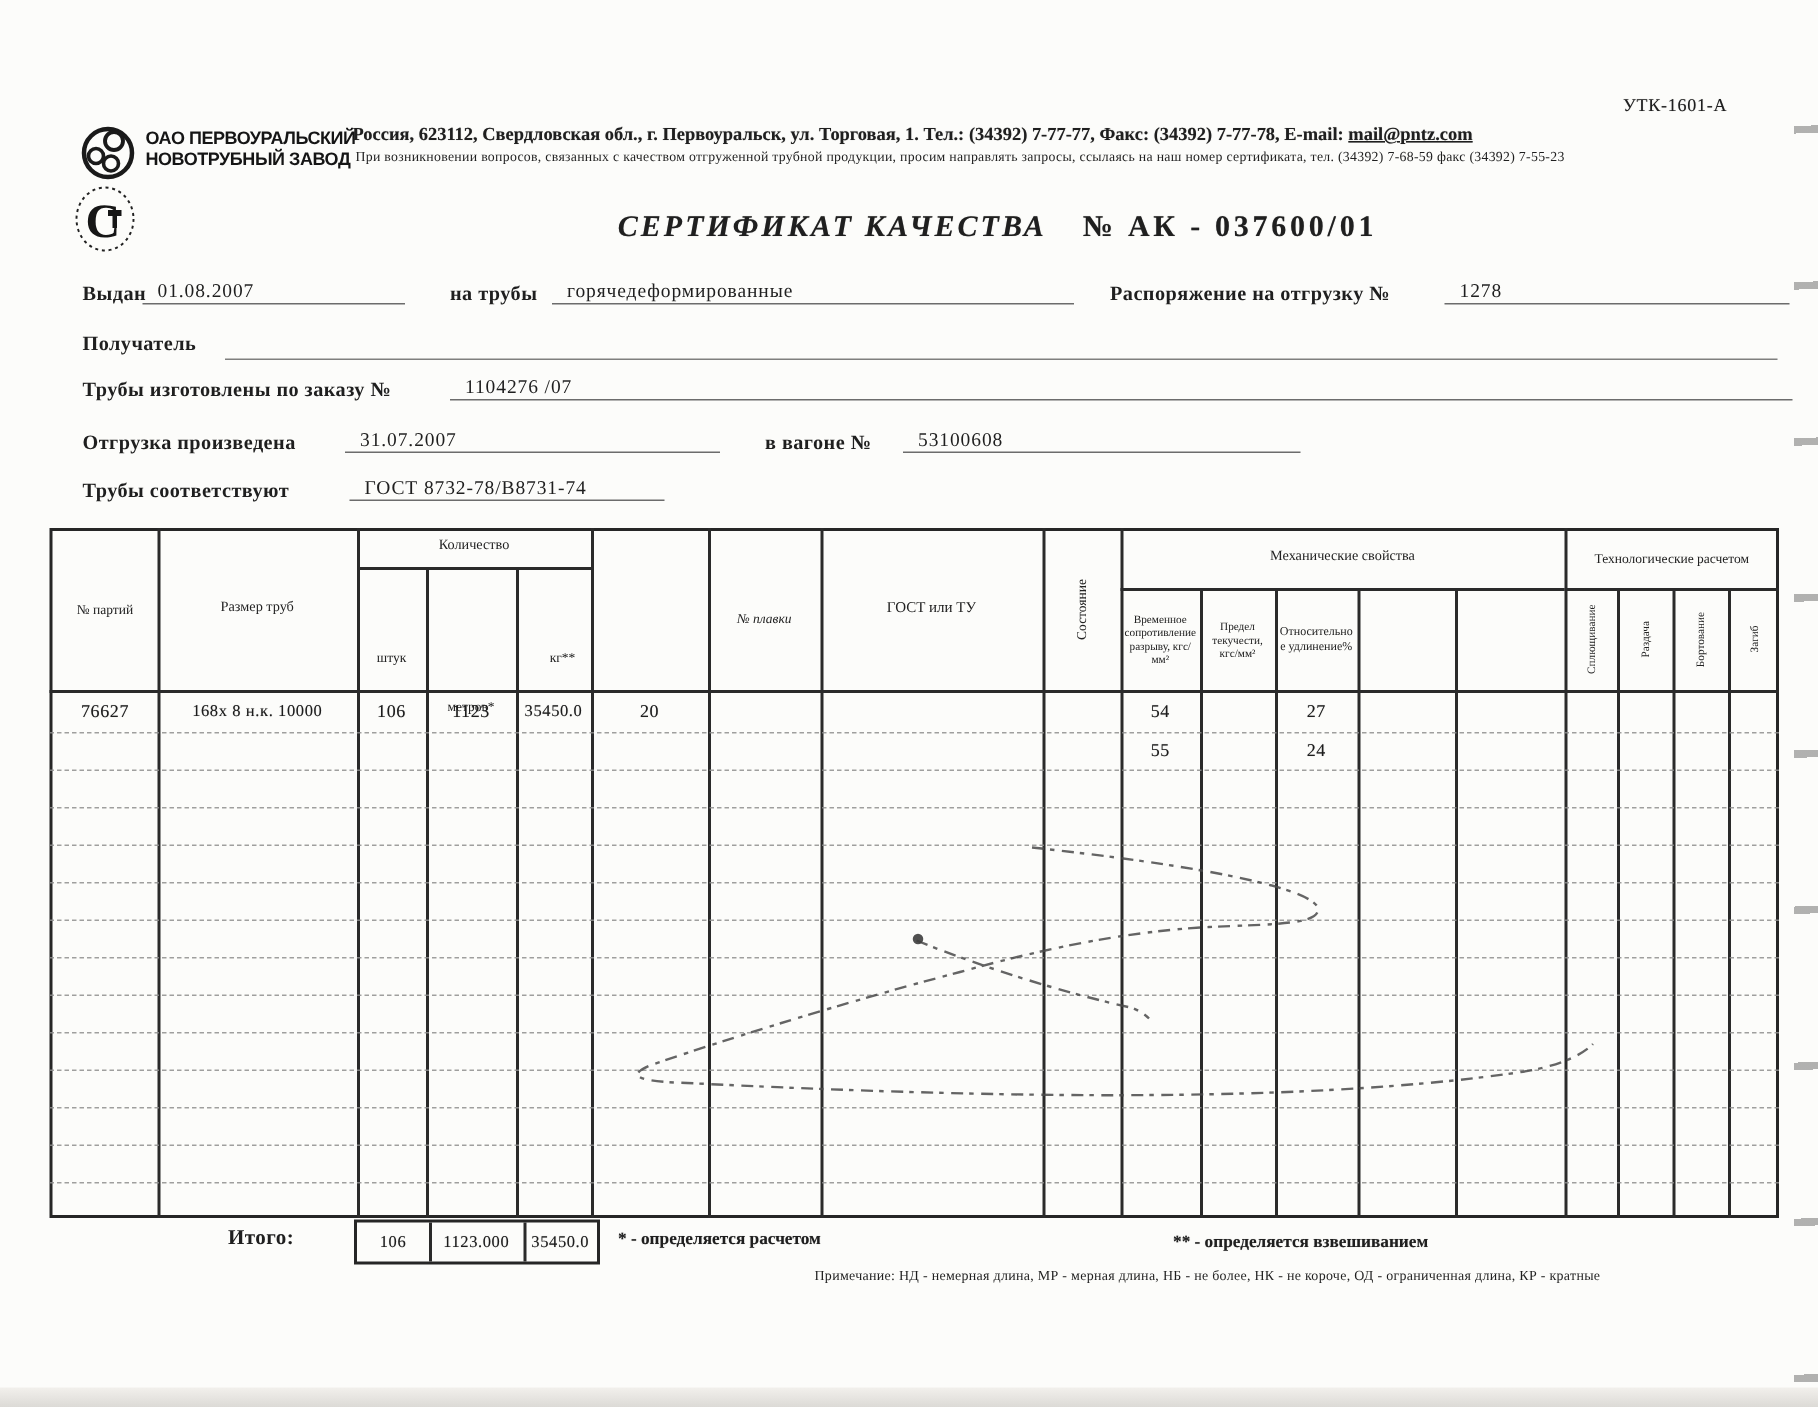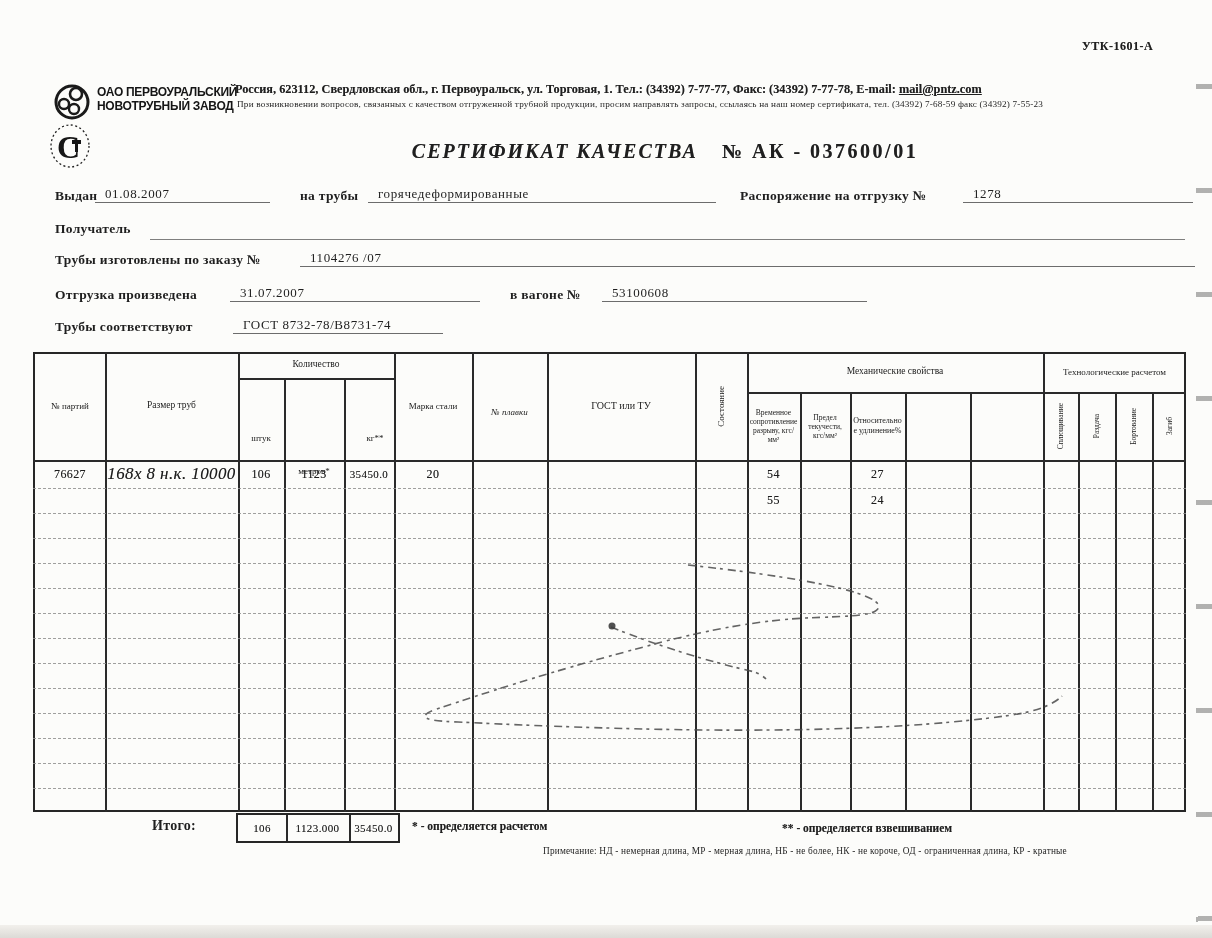--- a/index.html
+++ b/index.html
@@ -30,21 +30,21 @@
   .logo-text{font-family:"Liberation Sans", sans-serif;font-weight:bold;font-size:12px;
       line-height:1.15;letter-spacing:-.3px;color:#151515;}
   .note{position:absolute;font-size:9.3px;letter-spacing:.2px;white-space:nowrap;}
   .ink{text-shadow:0 0 .5px rgba(20,20,20,.45);}
 </style>
 </head>
 <body>
 
 <div class="page">
 
-  <div class="abs ink" style="left:1082px;top:39px;font-weight:bold;font-size:12px;letter-spacing:.5px;">УТК-1601-А</div>
+  <div class="abs ink" style="left:1082px;top:63px;font-weight:normal;font-size:12px;letter-spacing:.5px;">УТК-1601-А</div>
 
   <div class="abs" style="left:50px;top:80px;width:44px;height:44px;">
     <svg width="44" height="44" viewBox="0 0 44 44">
       <circle cx="22" cy="22" r="16" fill="none" stroke="#1a1a1a" stroke-width="3"></circle>
       <circle cx="14" cy="24" r="5" fill="none" stroke="#1a1a1a" stroke-width="2.4"></circle>
       <circle cx="24" cy="29" r="5" fill="none" stroke="#1a1a1a" stroke-width="2.4"></circle>
       <circle cx="26" cy="14" r="6" fill="none" stroke="#1a1a1a" stroke-width="2.6"></circle>
     </svg>
   </div>
   <div class="abs logo-text" style="left:97px;top:86px;">
@@ -137,21 +137,20 @@
       <i class="rl" style="top:763px;"></i>
     <i class="rl" style="top:788px;"></i>
   </div>
 
   <div class="th" style="left:107px;top:352px;width:129px;height:108px;font-size:9.5px;">Размер труб</div>
   <div class="th" style="left:35px;top:352px;width:70px;height:108px;">№ партий</div>
   <div class="th" style="left:238px;top:352px;width:156px;height:26px;font-size:9.5px;">Количество</div>
   <div class="th" style="left:238px;top:378px;width:46px;height:82px;align-items:flex-end;padding-bottom:16px;">штук</div>
   <div class="th" style="left:284px;top:378px;width:60px;height:100px;align-items:flex-end;">метров*</div>
   <div class="th" style="left:344px;top:378px;width:62px;height:82px;align-items:flex-end;padding-bottom:16px;">кг**</div>
-  <div class="th" style="left:394px;top:352px;width:78px;height:108px;">Марка стали</div>
   <div class="th" style="left:472px;top:352px;width:75px;height:120px;font-style:italic;">№ плавки</div>
   <div class="th" style="left:547px;top:352px;width:148px;height:108px;font-size:10px;">ГОСТ или ТУ</div>
   <div class="th" style="left:695px;top:352px;width:52px;height:108px;">
     <span class="vtext">Состояние</span>
   </div>
   <div class="th" style="left:747px;top:352px;width:296px;height:40px;font-size:9.5px;">Механические свойства</div>
   <div class="th small" style="left:747px;top:392px;width:53px;height:68px;">Временное сопротивление разрыву, кгс/мм²</div>
   <div class="th small" style="left:800px;top:392px;width:50px;height:68px;">Предел текучести, кгс/мм²</div>
   <div class="th" style="left:850px;top:392px;width:55px;height:68px;font-size:8px;">Относительное удлинение%</div>
   <div class="th" style="left:1043px;top:352px;width:143px;height:40px;">Технологические расчетом</div>
@@ -163,21 +162,21 @@
   </div>
   <div class="th" style="left:1115px;top:392px;width:37px;height:68px;">
     <span class="vtext small">Бортование</span>
   </div>
   <div class="th" style="left:1152px;top:392px;width:34px;height:68px;">
     <span class="vtext small">Загиб</span>
   </div>
 
   <div>
     <div class="td ink" style="left:35px;top:461px;width:70px;height:26px;">76627</div>
-    <div class="td ink" style="left:107px;top:461px;width:129px;height:26px;font-size:17px;font-style:italic;">168х 8 н.к. 10000</div>
+    <div class="td ink" style="left:107px;top:461px;width:129px;height:26px;font-size:11px;">168х 8 н.к. 10000</div>
     <div class="td ink" style="left:238px;top:461px;width:46px;height:26px;">106</div>
     <div class="td ink" style="left:284px;top:461px;width:60px;height:26px;">1123</div>
     <div class="td ink" style="left:344px;top:461px;width:50px;height:26px;font-size:11px;">35450.0</div>
     <div class="td ink" style="left:394px;top:461px;width:78px;height:26px;">20</div>
     <div class="td ink" style="left:747px;top:461px;width:53px;height:26px;">54</div>
     <div class="td ink" style="left:850px;top:461px;width:55px;height:26px;">27</div>
   </div>
 
   <div>
     <div class="td ink" style="left:747px;top:488px;width:53px;height:25px;">55</div>

